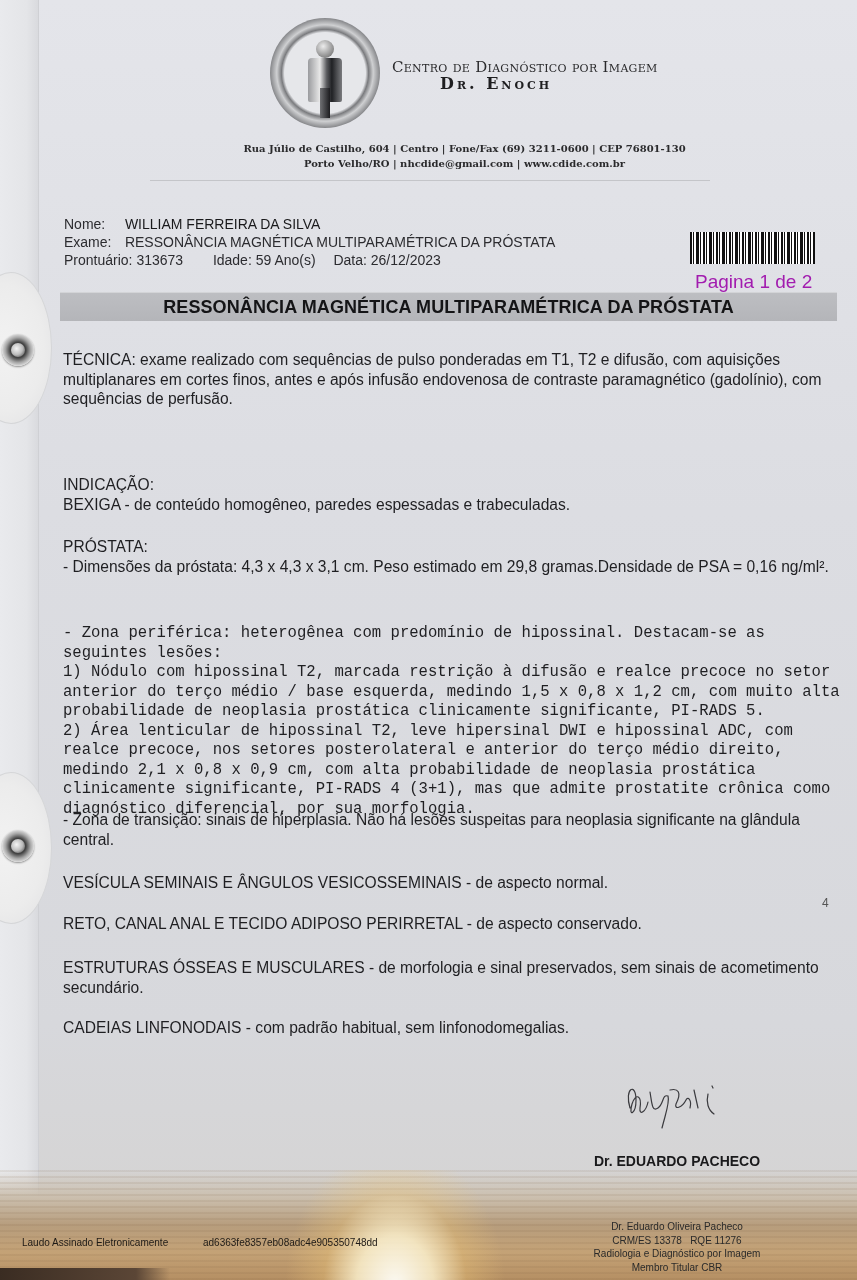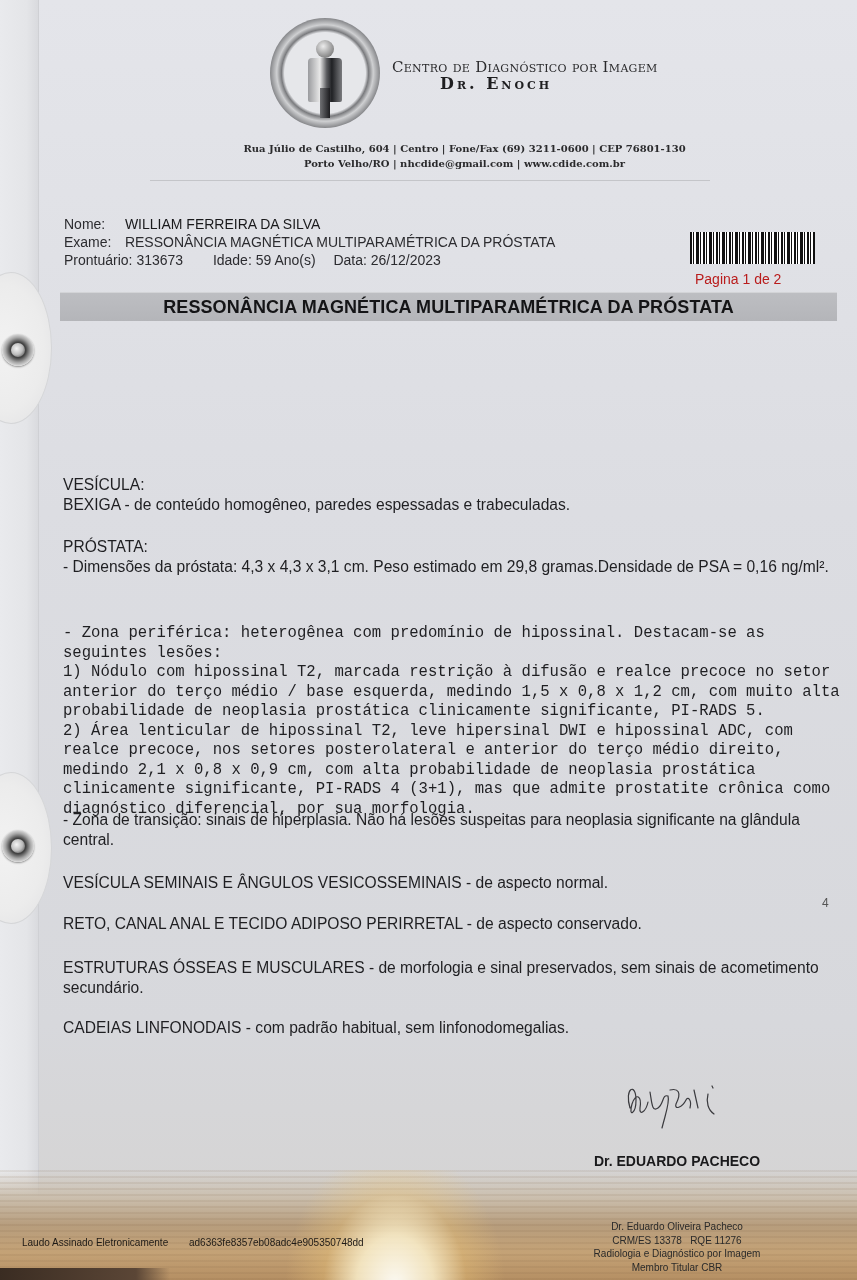--- a/index.html
+++ b/index.html
@@ -67,21 +67,21 @@
   .pinfo .row { white-space:nowrap; }
   .pinfo .lbl { display:inline-block; width:57px; }
   .pinfo .name { font-weight:normal; color:#1a1a1c; }
   .pinfo .gap { display:inline-block; width:22px; }
   .barcode {
     position:absolute; left:690px; top:232px; width:125px; height:32px;
     background: repeating-linear-gradient(90deg,
       #111 0px, #111 2px, #fff 2px, #fff 3px, #111 3px, #111 4px, #fff 4px, #fff 6px,
       #111 6px, #111 9px, #fff 9px, #fff 10px, #111 10px, #111 11px, #fff 11px, #fff 13px);
   }
-  .page-num { position:absolute; left:695px; top:271px; font-size:14px; color:#b91c1c; }
+  .page-num { position:absolute; left:695px; top:271px; font-size:19px; color:#a21caf; }
 
   
   .title-band {
     position:absolute; left:60px; top:292px; width:777px; height:28px;
     background: linear-gradient(180deg, #bdbec2 0%, #b4b5b9 100%);
     border-top:1px solid #d3d4d7;
   }
   .title-band span {
     position:absolute; left:0; right:0; top:4px; text-align:center;
     font-size:18px; font-weight:bold; color:#141416; letter-spacing:0.1px;
@@ -113,21 +113,21 @@
     background:
       radial-gradient(ellipse 110px 140px at 395px 115px, rgba(255,255,250,0.95) 0%, rgba(255,245,210,0.8) 35%, rgba(240,200,120,0.35) 65%, rgba(0,0,0,0) 100%),
       repeating-linear-gradient(180deg, rgba(120,90,60,0.10) 0px, rgba(120,90,60,0.10) 2px, rgba(0,0,0,0) 2px, rgba(0,0,0,0) 6px),
       linear-gradient(180deg, rgba(212,210,208,0) 0%, #cbbfae 25%, #b79d7d 50%, #c4a276 75%, #b58f63 100%);
   }
   .sunset-dark {
     position:absolute; left:0; top:1268px; width:170px; height:12px;
     background: linear-gradient(90deg, #3a2c22, #5b4636 80%, rgba(91,70,54,0));
   }
   .e-sign { position:absolute; left:22px; top:1237px; font-size:10px; color:#1e1a16; white-space:nowrap; }
-  .e-sign .hash { margin-left:18px; }
+  .e-sign .hash { margin-left:32px; }
 </style>
 </head>
 <body>
 
 <div class="sheet-edge"></div>
 <div class="tab-flap" style="top:272px;"></div>
 <div class="tab-flap" style="top:772px;"></div>
 <div class="grommet" style="top:334px;"></div>
 <div class="grommet" style="top:830px;"></div>
 
@@ -165,24 +165,25 @@
   </div>
 </div>
 <div class="barcode"></div>
 <div class="page-num">Pagina 1 de 2</div>
 
 <div class="title-band">
   <span>RESSONÂNCIA MAGNÉTICA MULTIPARAMÉTRICA DA PRÓSTATA</span>
 </div>
 
 <div class="report r-indic">
+  <p>TÉCNICA: exame realizado com sequências de pulso ponderadas em T1, T2 e difusão, com aquisições multiplanares em cortes finos, antes e após infusão endovenosa de contraste paramagnético (gadolínio), com sequências de perfusão.</p>
 </div>
 
 <div class="report r-desc">
-  <p>VESÍCULA:</p>
+  <p>INDICAÇÃO:</p>
   <p>BEXIGA - de conteúdo homogêneo, paredes espessadas e trabeculadas.</p>
 </div>
 
 <div class="report r-prost">
   <p>PRÓSTATA:</p>
   <p>- Dimensões da próstata: 4,3 x 4,3 x 3,1 cm. Peso estimado em 29,8 gramas.Densidade de PSA = 0,16 ng/ml².</p>
 </div>
 
 <div class="report r-zona">
   <p>- Zona periférica: heterogênea com predomínio de hipossinal. Destacam-se as seguintes lesões:</p>

